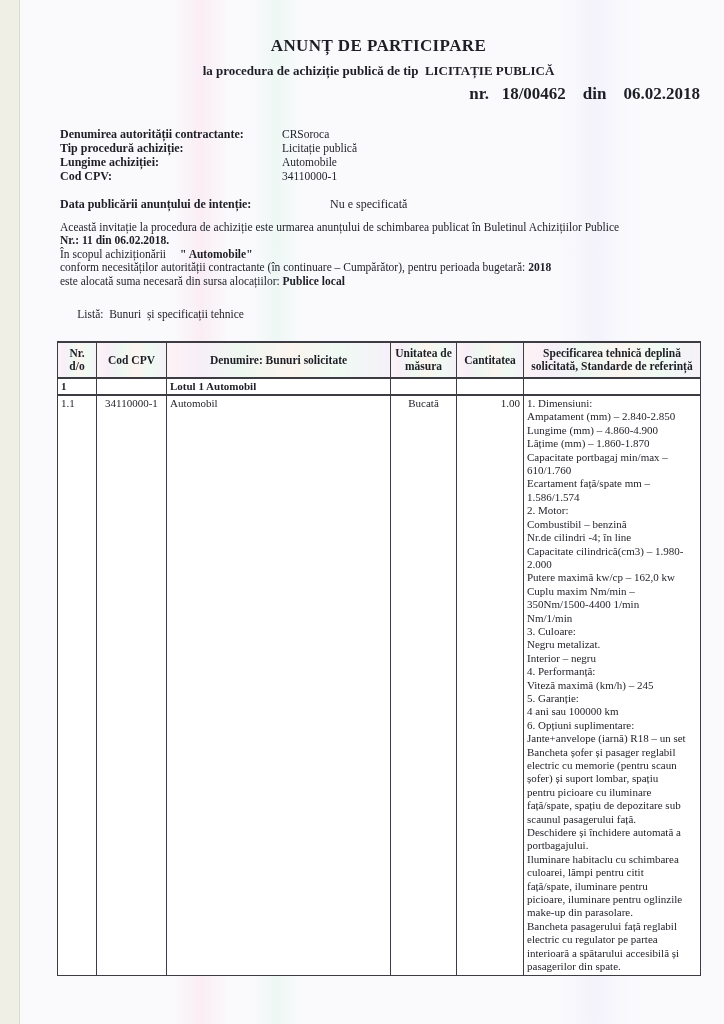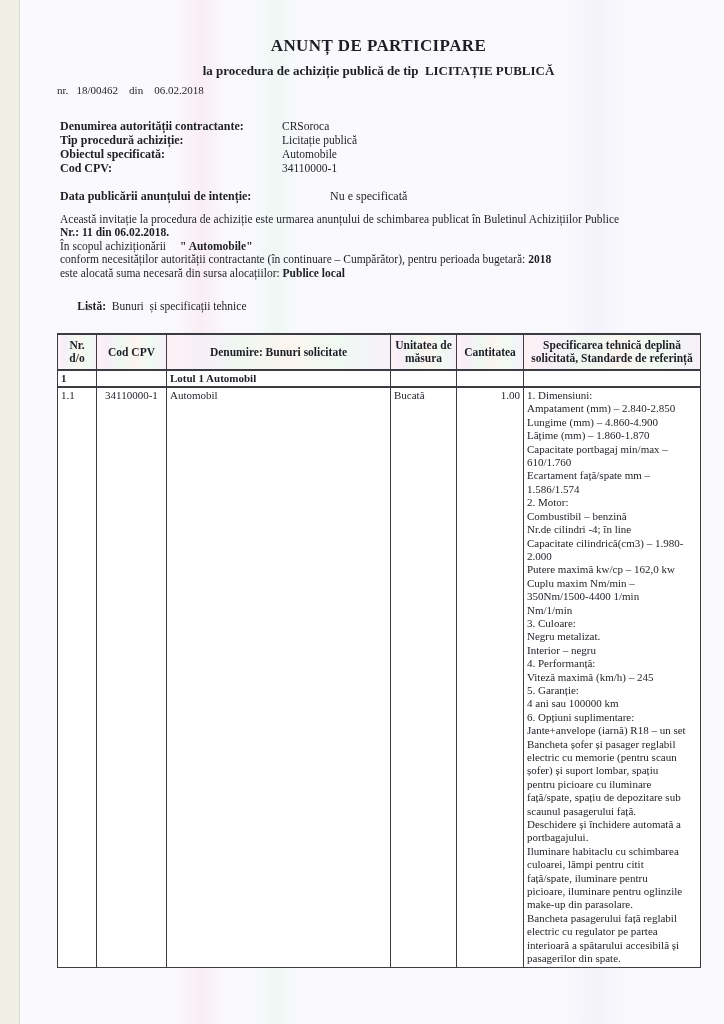--- a/index.html
+++ b/index.html
@@ -19,39 +19,39 @@
   .band-green{left:250px;width:52px;background:linear-gradient(90deg,rgba(185,235,205,0),rgba(185,235,205,.18),rgba(185,235,205,0));}
   .band-violet{left:560px;width:70px;background:linear-gradient(90deg,rgba(205,198,242,0),rgba(205,198,242,.14),rgba(205,198,242,0));}
   .speck{position:absolute;width:3px;height:3px;border-radius:50%;background:#8a8a90;}
   .speck-1{left:63px;top:855px;}
   .speck-2{left:176px;top:487px;width:2px;height:2px;}
 
   .content{position:absolute;left:0;top:0;width:724px;box-sizing:border-box;padding:36px 24px 0 57px;}
 
   .doc-title{margin:0;text-align:center;font-size:17px;font-weight:bold;letter-spacing:.4px;}
   .doc-subtitle{margin:7px 0 0;text-align:center;font-size:13px;font-weight:bold;white-space:pre;}
-  .doc-number{margin:5px 0 0;text-align:left;font-size:11px;font-weight:normal;white-space:pre;}
+  .doc-number{margin:5px 0 0;text-align:right;font-size:17px;font-weight:bold;white-space:pre;}
 
   .meta{margin:23px 0 0 3px;}
   .meta-row{line-height:14px;font-size:11.5px;}
   .meta-row .label{display:inline-block;width:206px;font-weight:bold;font-size:12px;}
   .meta-row .value{font-size:11.5px;margin-left:16px;}
 
   .intent{margin:14px 0 0 3px;font-size:12px;line-height:14px;}
   .intent .label{display:inline-block;width:270px;font-weight:bold;}
   .intent .value{font-weight:normal;}
 
   .para{margin:10px 0 0 3px;width:638px;font-size:11.5px;line-height:13.4px;}
   .para .b{font-weight:bold;}
   .para .obj{margin-left:14px;}
 
   .invite{margin:11px 0 0 3px;width:640px;font-size:12px;line-height:13.2px;font-weight:bold;text-align:justify;letter-spacing:.1px;}
 
   .list-line{margin:8px 0 0 3px;font-size:11.5px;white-space:pre;}
-  .list-line .b{font-weight:bold;}
+  .list-line .b{font-weight:normal;}
 
   table.goods{border-collapse:collapse;margin-top:9px;width:643px;table-layout:fixed;background:#fff;}
   table.goods col.c1{width:39px;}
   table.goods col.c2{width:70px;}
   table.goods col.c3{width:224px;}
   table.goods col.c4{width:66px;}
   table.goods col.c5{width:67px;}
   table.goods col.c6{width:177px;}
   table.goods th,table.goods td{border:1px solid #3c3c42;box-sizing:border-box;overflow:hidden;}
   table.goods thead th{
@@ -59,21 +59,21 @@
     height:36px;padding:2px 3px;line-height:13px;
     border-top:2px solid #3c3c42;border-bottom:2px solid #3c3c42;
     background:linear-gradient(90deg,#fdf2f4 0%,#f7eef8 14%,#eef7f1 32%,#fcf4ef 55%,#effaf3 76%,#f6f0f8 100%);
   }
   table.goods td{font-size:11px;vertical-align:top;padding:1px 3px;}
   tr.lot-row td{height:17px;border-bottom:2px solid #3c3c42;}
   td.cell-nr-lot{font-weight:bold;padding-left:3px;}
   td.cell-lot{font-weight:bold;}
   td.cell-nr{text-align:left;}
   td.cell-cpv{text-align:center;}
-  td.cell-unit{text-align:left;}
+  td.cell-unit{text-align:center;}
   td.cell-qty{text-align:right;padding-right:2px;}
   td.cell-spec{font-size:10.2px;line-height:13.4px;white-space:pre-line;padding:1px 2px 10px 3px;}
 </style>
 </head>
 <body>
 
 <div class="scan-page">
   <div class="edge-strip"></div>
   <div class="band band-pink"></div>
   <div class="band band-green"></div>
@@ -88,21 +88,21 @@
     <div class="doc-number">nr.   18/00462    din    06.02.2018</div>
 
     <div class="meta">
       <div class="meta-row">
         <span class="label">Denumirea autorității contractante:</span><span class="value">CRSoroca</span>
       </div>
       <div class="meta-row">
         <span class="label">Tip procedură achiziție:</span><span class="value">Licitație publică</span>
       </div>
       <div class="meta-row">
-        <span class="label">Obiectul specificată:</span><span class="value">Automobile</span>
+        <span class="label">Lungime achiziției:</span><span class="value">Automobile</span>
       </div>
       <div class="meta-row">
         <span class="label">Cod CPV:</span><span class="value">34110000-1</span>
       </div>
     </div>
 
     <div class="intent">
       <span class="label">Data publicării anunțului de intenție:</span><span class="value">Nu e specificată</span>
     </div>
 

